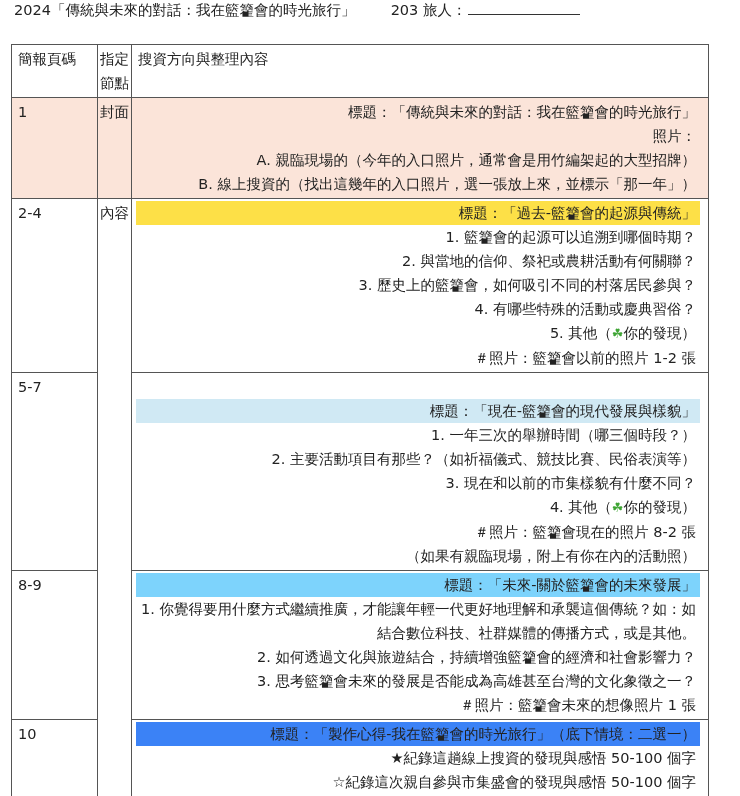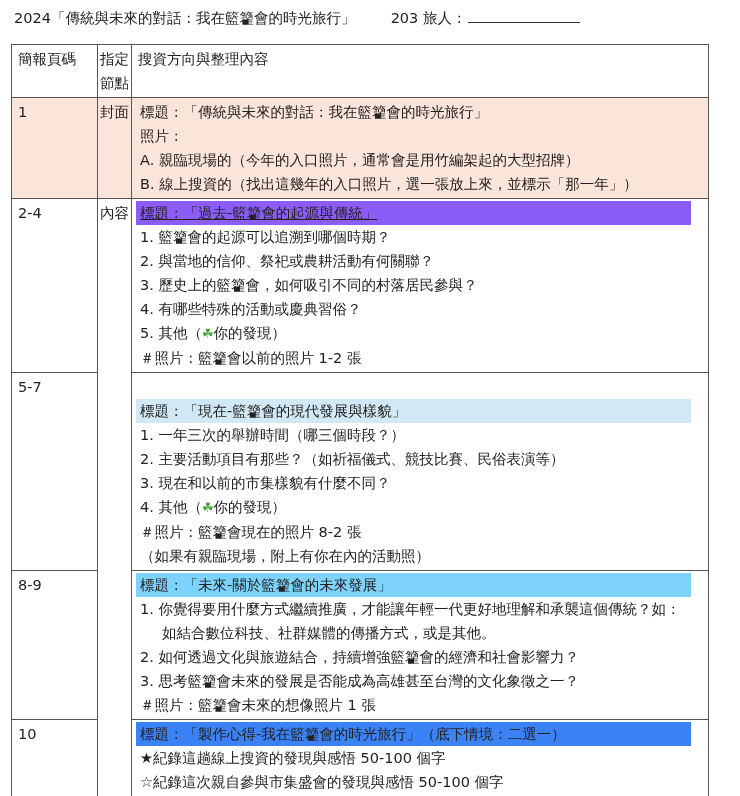--- a/index.html
+++ b/index.html
@@ -1,30 +1,30 @@
 <!DOCTYPE html>
 <html><head>
 <meta charset="utf-8">
 <style>
   html, body { margin:0; padding:0; background:#ffffff; }
   body { width:740px; height:796px; position:relative; overflow:hidden;
          font-family:"DejaVu Sans","Liberation Sans",sans-serif; color:#222; }
-  .header { position:absolute; left:14px; top:8px; font-size:14.5px; white-space:nowrap; }
+  .header { position:absolute; left:14px; top:0; font-size:14.5px; white-space:nowrap; }
   .header .blank { display:inline-block; width:112px; border-bottom:1px solid #333; height:14px; vertical-align:baseline; margin-left:2px; }
   table { position:absolute; left:11px; top:44px; width:698px; border-collapse:collapse; table-layout:fixed; }
   td { border:1.3px solid #555; vertical-align:top; padding:0; font-size:14.5px; line-height:24px; }
   col.c1 { width:86px; } col.c2 { width:34px; } col.c3 { width:auto; }
   .cell-pad { padding:2px 6px 6px 6px; }
   .pages { padding:2px 6px; }
   .node { padding:2px 2px; }
   .salmon { background:#fbe4d9; }
-  .content { padding:2px 17px 2px 4px; }
+  .content { padding:2px 8px 2px 4px;text-align:right; }
   .line { padding:0 4px; white-space:nowrap; }
   .line.wrap { white-space:normal; padding-left:26px; text-indent:-22px; }
-  .green { background:#8b5cf6;text-decoration:underline; }
+  .green { background:#fde047; }
   .blue { background:#d0e9f4;margin-top:24px; }
   .pink { background:#7dd3fc; }
   .gray { background:#3b82f6; }
   .clover { color:#3fa535; font-size:13px; }
   .noborder-b { border-bottom:none;margin-left:10px; }
 </style>
 </head>
 <body>
 
 <div class="header">

